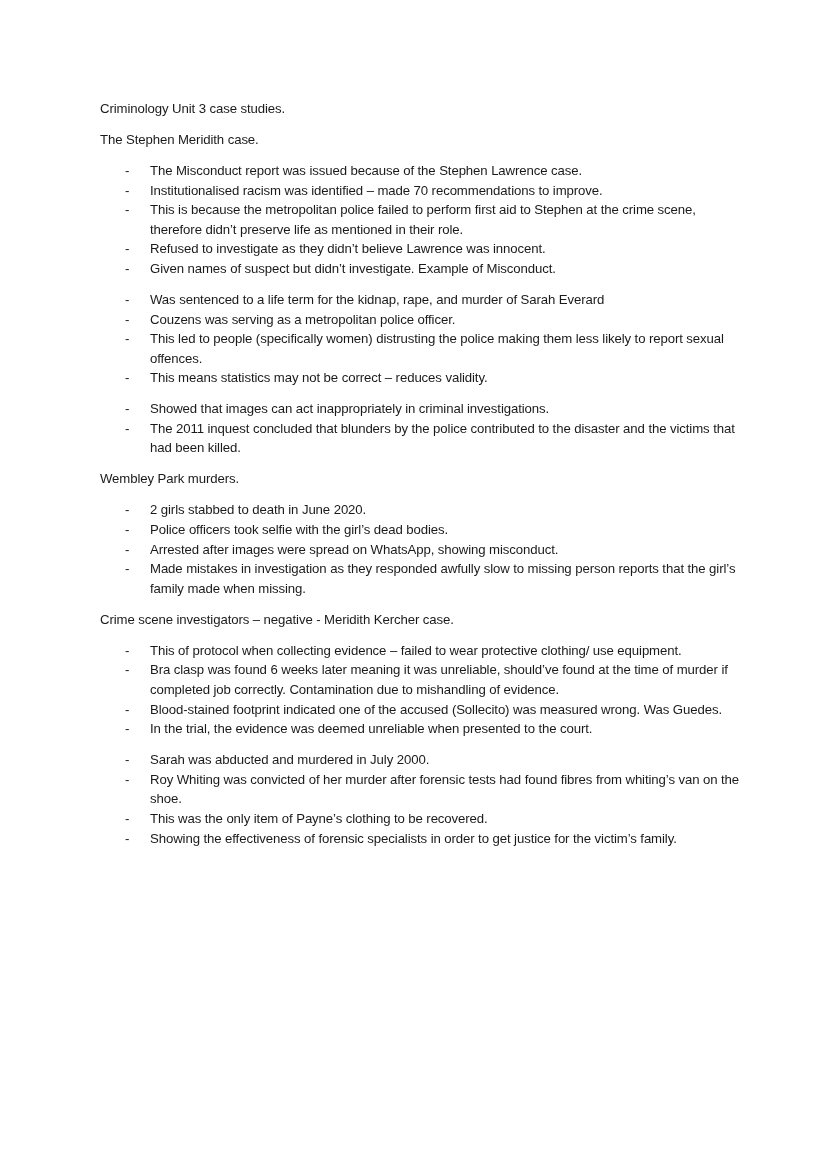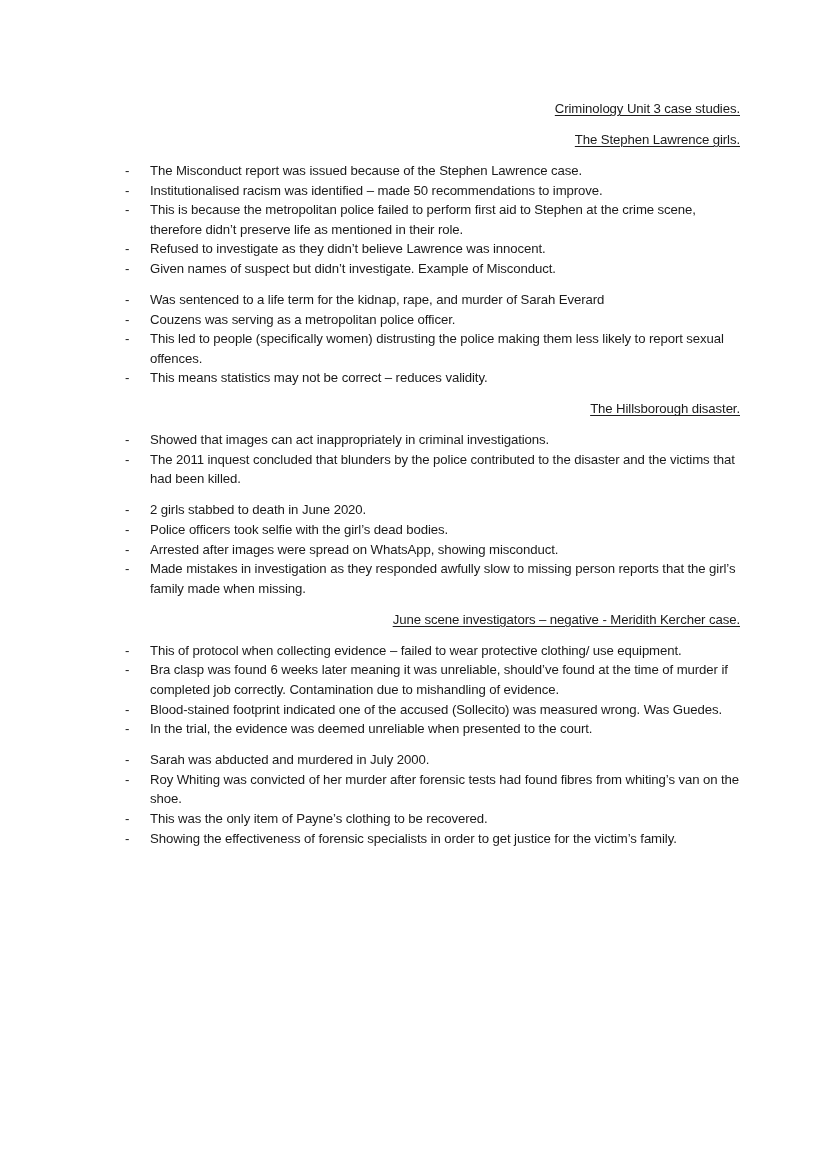--- a/index.html
+++ b/index.html
@@ -19,26 +19,24 @@
       position: absolute;
       left: 100px;
       top: 99px;
       width: 640px;
       font-size: 13.2px;
       line-height: 19.6px;
       letter-spacing: -0.1px;
     }
     .heading {
       display: block;
-      text-decoration: underline;
       text-underline-offset: 2px;
       text-decoration-thickness: 1px;
       margin: 0 0 11.4px 0;
       white-space: nowrap;
-      text-align: right;
     }
     .section-heading {
       margin-bottom: 11.4px;
     }
     ul.bullets {
       list-style: none;
       margin: 0 0 11.4px 0;
       padding: 0;
     }
     ul.bullets li {
@@ -56,29 +54,29 @@
     }
   </style>
 </head>
 <body>
 
 <div class="page">
 
   <span class="heading">Criminology Unit 3 case studies.</span>
 
   <div>
-    <span class="heading section-heading">The Stephen Lawrence girls.</span>
+    <span class="heading section-heading">The Stephen Meridith case.</span>
     <ul class="bullets">
       <li>
           <span class="dash">-</span>
           <span class="text">The Misconduct report was issued because of the Stephen Lawrence case.</span>
         </li>
       <li>
           <span class="dash">-</span>
-          <span class="text">Institutionalised racism was identified – made 50 recommendations to improve.</span>
+          <span class="text">Institutionalised racism was identified – made 70 recommendations to improve.</span>
         </li>
       <li>
           <span class="dash">-</span>
           <span class="text">This is because the metropolitan police failed to perform first aid to Stephen at the crime scene, therefore didn’t preserve life as mentioned in their role.</span>
         </li>
       <li>
           <span class="dash">-</span>
           <span class="text">Refused to investigate as they didn’t believe Lawrence was innocent.</span>
         </li>
       <li>
@@ -103,34 +101,34 @@
           <span class="text">This led to people (specifically women) distrusting the police making them less likely to report sexual offences.</span>
         </li>
       <li>
           <span class="dash">-</span>
           <span class="text">This means statistics may not be correct – reduces validity.</span>
         </li>
     </ul>
   </div>
 
   <div>
-    <span class="heading section-heading">The Hillsborough disaster.</span>
     <ul class="bullets">
       <li>
           <span class="dash">-</span>
           <span class="text">Showed that images can act inappropriately in criminal investigations.</span>
         </li>
       <li>
           <span class="dash">-</span>
           <span class="text">The 2011 inquest concluded that blunders by the police contributed to the disaster and the victims that had been killed.</span>
         </li>
     </ul>
   </div>
 
   <div>
+    <span class="heading section-heading">Wembley Park murders.</span>
     <ul class="bullets">
       <li>
           <span class="dash">-</span>
           <span class="text">2 girls stabbed to death in June 2020.</span>
         </li>
       <li>
           <span class="dash">-</span>
           <span class="text">Police officers took selfie with the girl’s dead bodies.</span>
         </li>
       <li>
@@ -138,21 +136,21 @@
           <span class="text">Arrested after images were spread on WhatsApp, showing misconduct.</span>
         </li>
       <li>
           <span class="dash">-</span>
           <span class="text">Made mistakes in investigation as they responded awfully slow to missing person reports that the girl’s family made when missing.</span>
         </li>
     </ul>
   </div>
 
   <div>
-    <span class="heading section-heading">June scene investigators – negative - Meridith Kercher case.</span>
+    <span class="heading section-heading">Crime scene investigators – negative - Meridith Kercher case.</span>
     <ul class="bullets">
       <li>
           <span class="dash">-</span>
           <span class="text">This of protocol when collecting evidence – failed to wear protective clothing/ use equipment.</span>
         </li>
       <li>
           <span class="dash">-</span>
           <span class="text">Bra clasp was found 6 weeks later meaning it was unreliable, should’ve found at the time of murder if completed job correctly. Contamination due to mishandling of evidence.</span>
         </li>
       <li>

